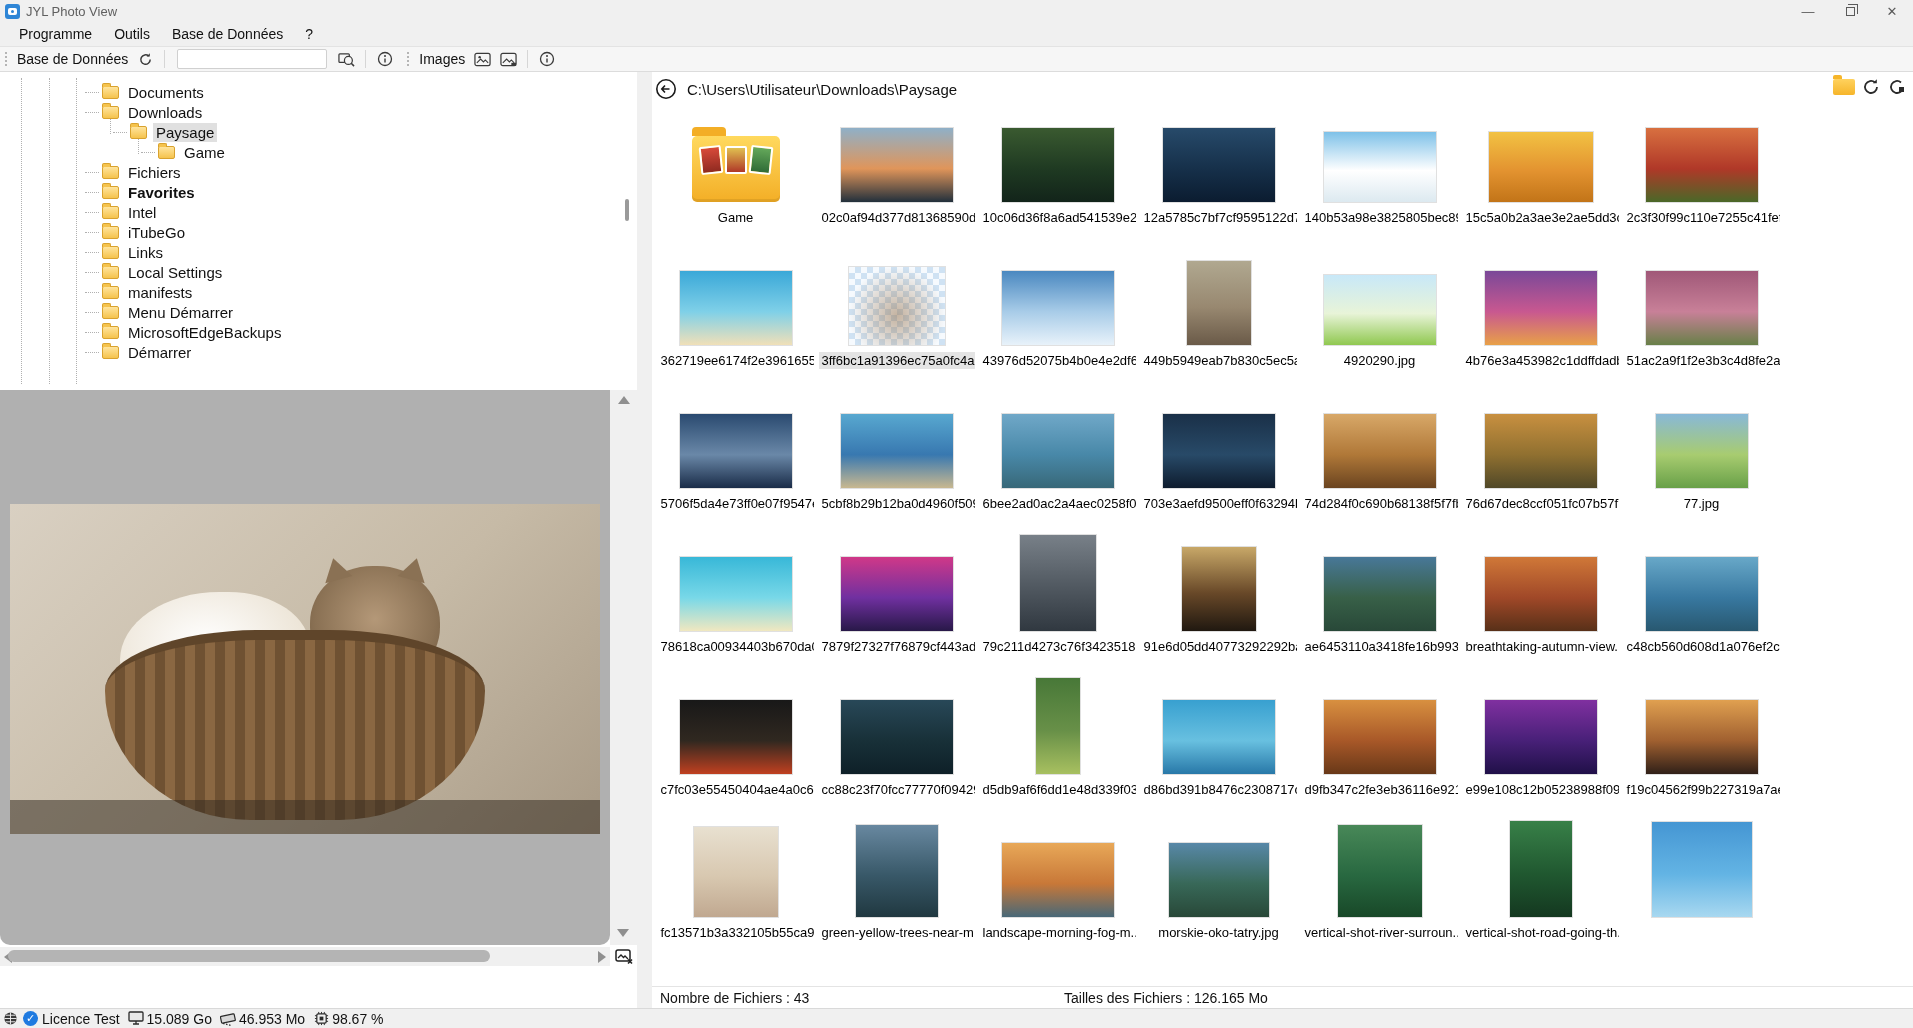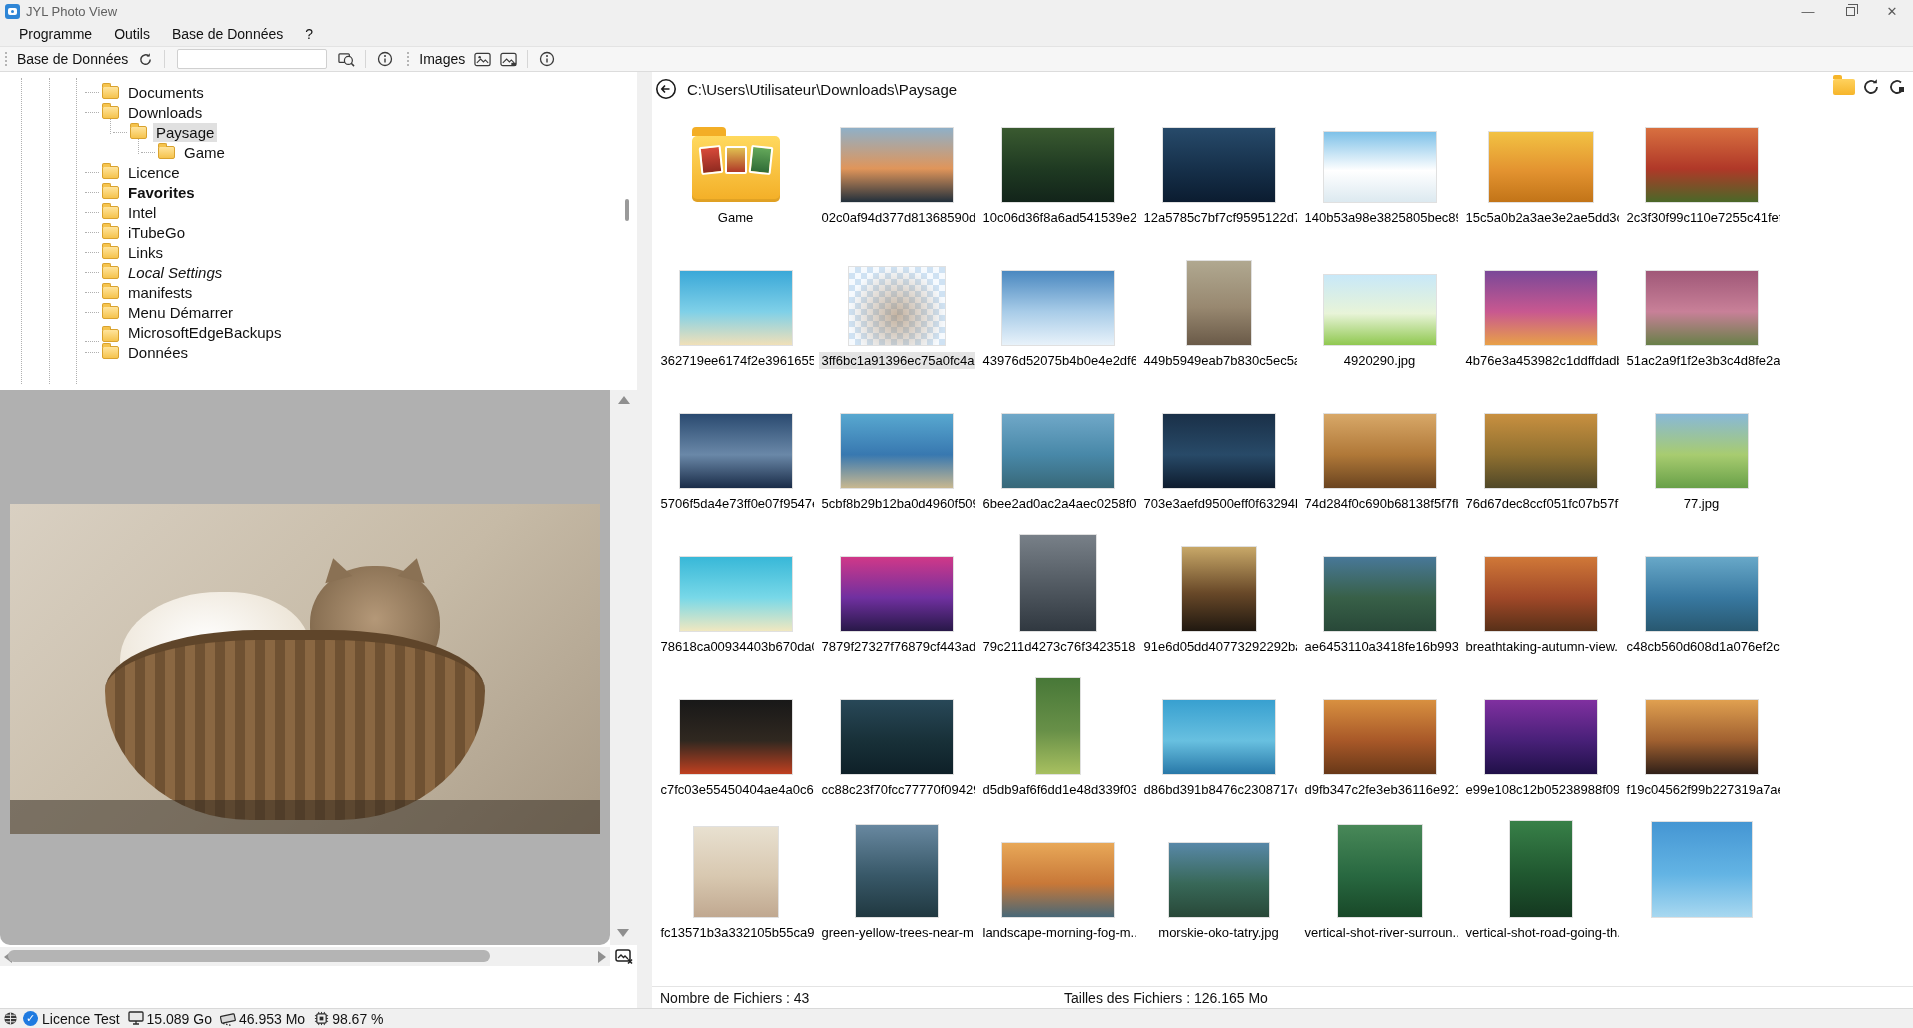--- a/index.html
+++ b/index.html
@@ -204,21 +204,21 @@
             <span class="t-label selected">Paysage</span>
           </div>
           <div class="tree-row" style="padding-left: 141px;">
             <span class="t-conn"></span>
             <span class="t-folder"></span>
             <span class="t-label">Game</span>
           </div>
           <div class="tree-row" style="padding-left: 85px;">
             <span class="t-conn"></span>
             <span class="t-folder"></span>
-            <span class="t-label">Licence</span>
+            <span class="t-label">Fichiers</span>
           </div>
           <div class="tree-row" style="padding-left: 85px; font-weight: bold;">
             <span class="t-conn"></span>
             <span class="t-folder"></span>
             <span class="t-label">Favorites</span>
           </div>
           <div class="tree-row" style="padding-left: 85px;">
             <span class="t-conn"></span>
             <span class="t-folder"></span>
             <span class="t-label">Intel</span>
@@ -226,44 +226,44 @@
           <div class="tree-row" style="padding-left: 85px;">
             <span class="t-conn"></span>
             <span class="t-folder"></span>
             <span class="t-label">iTubeGo</span>
           </div>
           <div class="tree-row" style="padding-left: 85px;">
             <span class="t-conn"></span>
             <span class="t-folder"></span>
             <span class="t-label">Links</span>
           </div>
-          <div class="tree-row" style="padding-left: 85px; font-style: italic;">
+          <div class="tree-row" style="padding-left: 85px;">
             <span class="t-conn"></span>
             <span class="t-folder"></span>
             <span class="t-label">Local Settings</span>
           </div>
           <div class="tree-row" style="padding-left: 85px;">
             <span class="t-conn"></span>
             <span class="t-folder"></span>
             <span class="t-label">manifests</span>
           </div>
           <div class="tree-row" style="padding-left: 85px;">
             <span class="t-conn"></span>
             <span class="t-folder"></span>
             <span class="t-label">Menu Démarrer</span>
           </div>
-          <div class="tree-row" style="padding-left: 85px; align-items: flex-end;">
+          <div class="tree-row" style="padding-left: 85px;">
             <span class="t-conn"></span>
             <span class="t-folder"></span>
             <span class="t-label">MicrosoftEdgeBackups</span>
           </div>
           <div class="tree-row" style="padding-left: 85px;">
             <span class="t-conn"></span>
             <span class="t-folder"></span>
-            <span class="t-label">Données</span>
+            <span class="t-label">Démarrer</span>
           </div>
         </div>
     </div>
     <div class="tree-scroll"></div>
 
     <div class="preview-wrap">
       <div class="preview-pane">
         <div class="photo">
           <div class="cat-white"></div>
           <div class="cat-tabby"></div>

